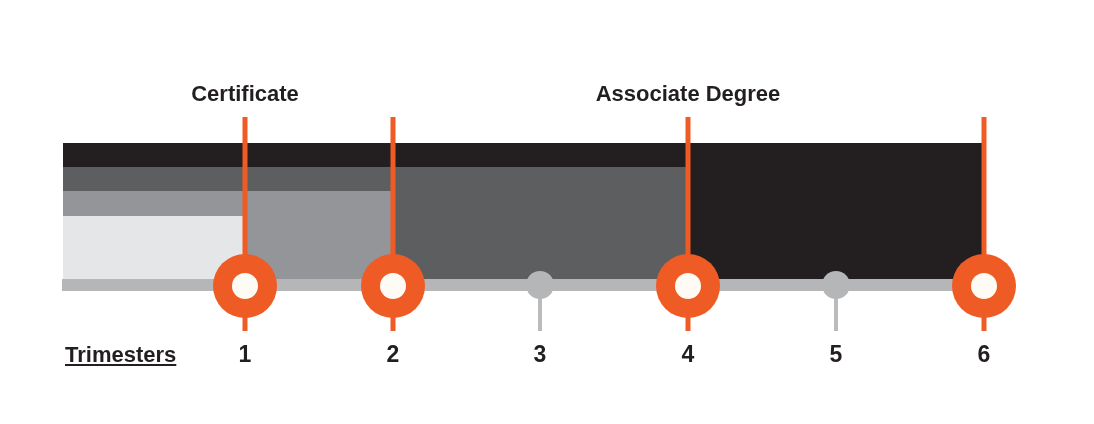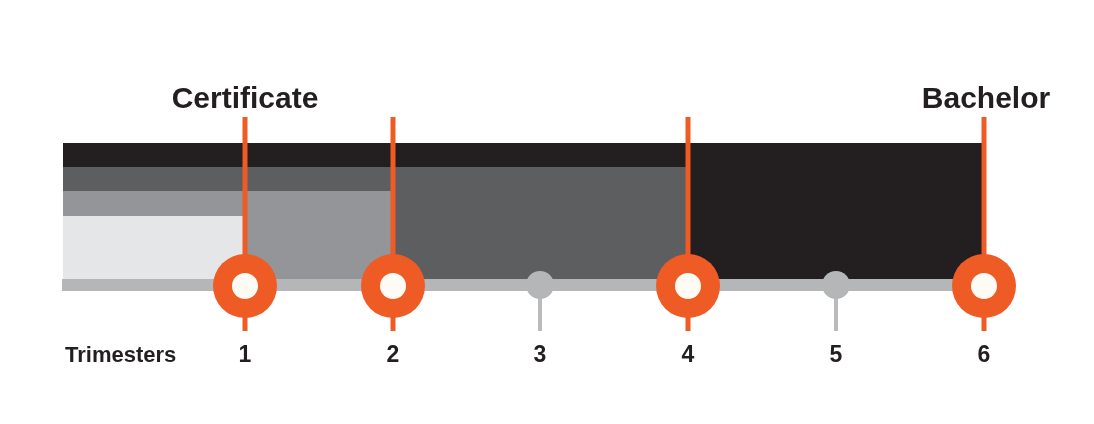--- a/index.html
+++ b/index.html
@@ -31,21 +31,21 @@
     top: 279px;
     width: 922px;
     height: 12px;
     background: #b4b6b8;
     z-index: 5;
   }
   .milestone-label {
     position: absolute;
     top: 81px;
     transform: translateX(-50%);
-    font-size: 30px;
+    font-size: 22px;
     font-weight: bold;
     white-space: nowrap;
     z-index: 9;
   }
   .milestone-line {
     position: absolute;
     top: 117px;
     width: 5px;
     height: 214px;
     background: #ef5b25;
@@ -98,20 +98,21 @@
     font-weight: bold;
     z-index: 9;
   }
   .axis-title {
     position: absolute;
     left: 65px;
     top: 342px;
     font-size: 22px;
     font-weight: bold;
     z-index: 9;
+    text-decoration: underline;
   }
 </style>
 </head>
 <body>
 
 <div class="canvas">
 
   <div class="bar bar-bachelor" style="height:136px"></div>
   <div class="bar bar-associate" style="height:112px"></div>
   <div class="bar bar-diploma" style="height:88px"></div>
@@ -126,29 +127,29 @@
   </div>
 
   <div class="milestone-line" style="left:393px"></div>
   <div class="milestone-marker" style="left:393px">
     <div class="marker-hole"></div>
   </div>
 
   <div class="minor-stem" style="left:540px"></div>
   <div class="minor-dot" style="left:540px"></div>
 
+  <div class="milestone-label" style="left:688px">Associate Degree</div>
   <div class="milestone-line" style="left:688px"></div>
   <div class="milestone-marker" style="left:688px">
     <div class="marker-hole"></div>
   </div>
 
   <div class="minor-stem" style="left:836px"></div>
   <div class="minor-dot" style="left:836px"></div>
 
-  <div class="milestone-label" style="left:986px">Bachelor</div>
   <div class="milestone-line" style="left:984px"></div>
   <div class="milestone-marker" style="left:984px">
     <div class="marker-hole"></div>
   </div>
 
   <div class="axis-title">Trimesters</div>
   <div class="tick-number" style="left:245px">1</div>
   <div class="tick-number" style="left:393px">2</div>
   <div class="tick-number" style="left:540px">3</div>
   <div class="tick-number" style="left:688px">4</div>

